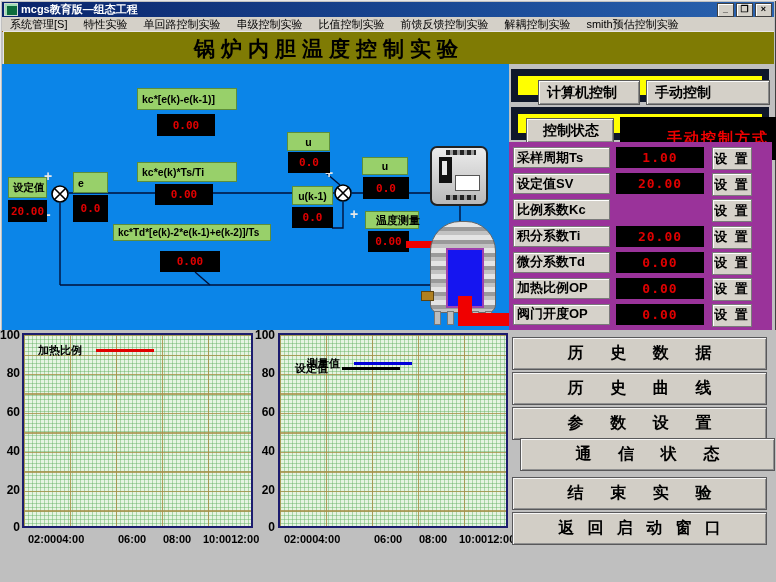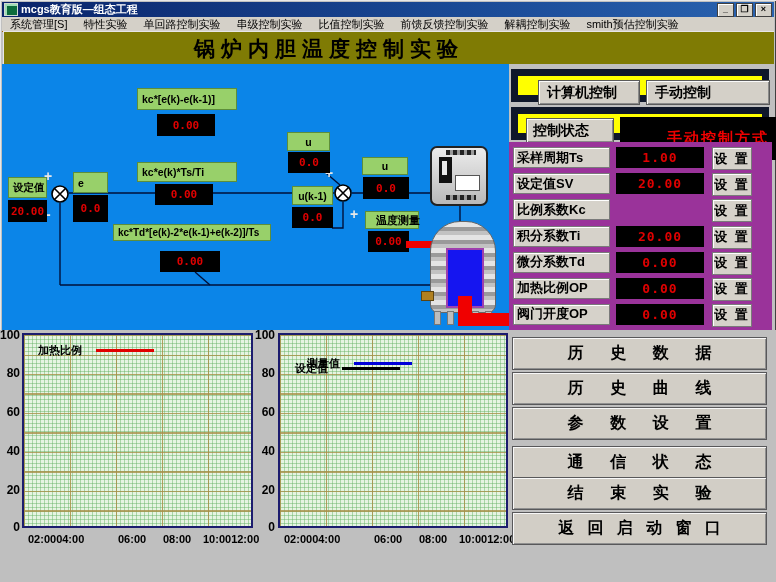--- a/index.html
+++ b/index.html
@@ -207,21 +207,21 @@
   </div>
 
   <div class="main-right">
 
     <div class="ybox" style="top:5px;">
       <div class="gbtn" style="left:20px;top:4px;width:102px;height:25px;">计算机控制</div>
       <div class="gbtn" style="left:128px;top:4px;width:124px;height:25px;">手动控制</div>
     </div>
 
     <div class="ybox" style="top:43px;">
-      <div class="gbtn" style="left:8px;top:4px;width:88px;height:25px;padding-left:6px;">控制状态</div>
+      <div class="gbtn" style="left:8px;top:4px;width:88px;height:25px;padding-left:16px;">控制状态</div>
       <div class="statusbox" style="left:102px;top:3px;width:148px;height:43px;padding-left:24px;">手动控制方式</div>
     </div>
 
     <div class="ppanel">
       <div class="prow">
         <div class="plabel">采样周期Ts</div>
         <div class="pvalue">1.00</div>
         <div class="pset">设 置</div>
       </div>
       <div class="prow">
@@ -290,18 +290,18 @@
       <div class="legline" style="background:#000;"></div>
     </div>
     <span class="xlab" style="left:284px;">02:0004:00</span>
     <span class="xlab" style="left:374px;">06:00</span>
     <span class="xlab" style="left:419px;">08:00</span>
     <span class="xlab" style="left:459px;">10:0012:00</span>
 
     <div class="navbtn" style="top:7px;">历      史      数      据</div>
     <div class="navbtn" style="top:42px;">历      史      曲      线</div>
     <div class="navbtn" style="top:77px;">参      数      设      置</div>
-    <div class="navbtn" style="top:116px;">通      信      状      态</div>
+    <div class="navbtn" style="top:108px;margin-left:8px;">通      信      状      态</div>
     <div class="navbtn" style="top:147px;">结      束      实      验</div>
     <div class="navbtn" style="top:182px;">返   回   启   动   窗   口</div>
   </div>
 
 </div>
 
 </body></html>

